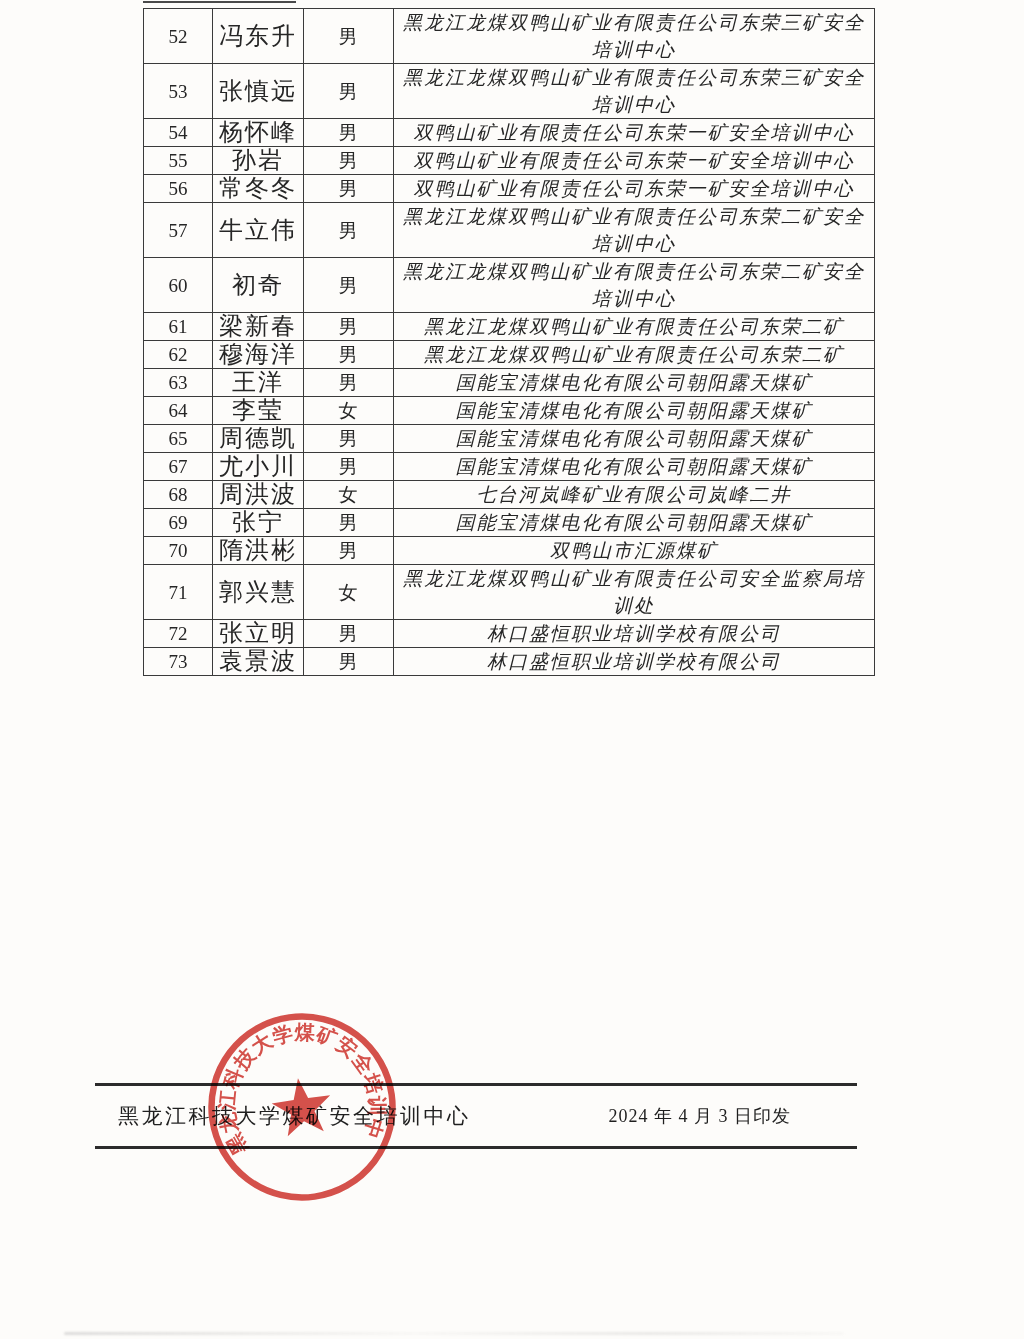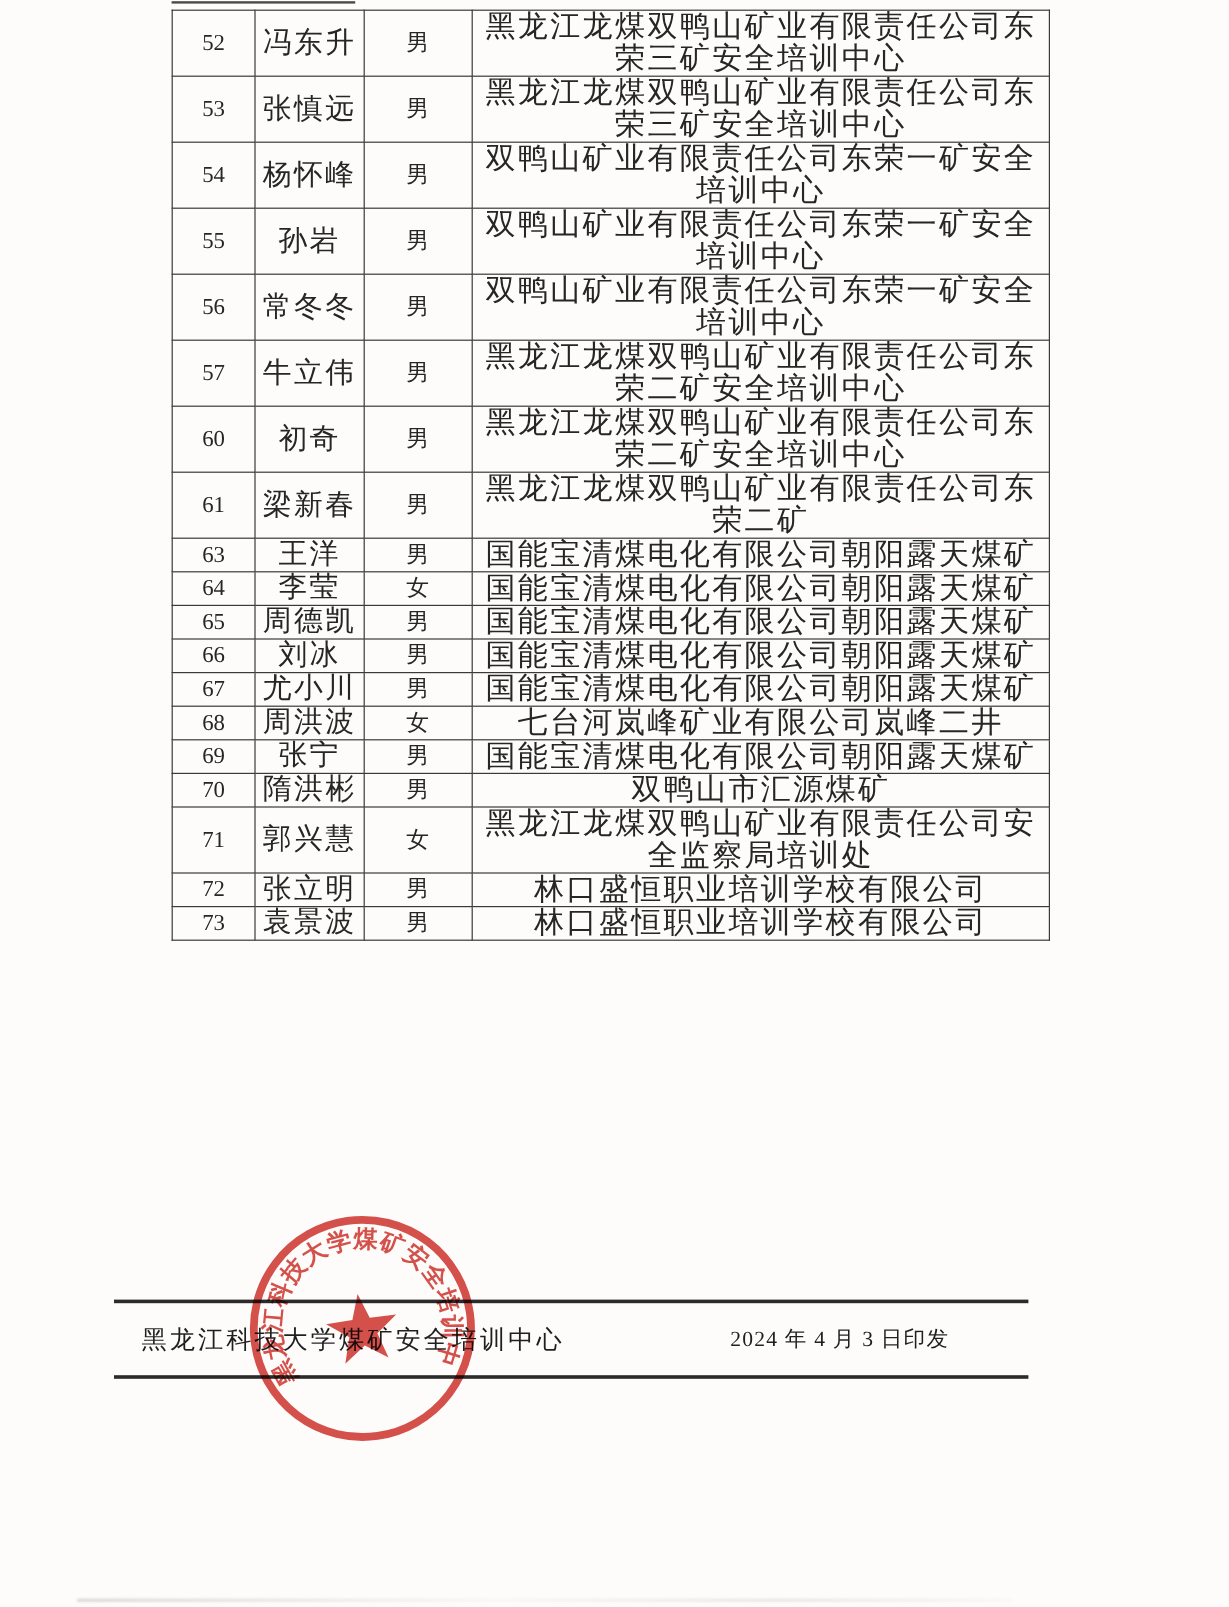--- a/index.html
+++ b/index.html
@@ -18,23 +18,24 @@
     border:1.5px solid #3a3a3a;
     text-align:center;vertical-align:middle;
     height:27px;line-height:27px;
     padding:0;
     overflow:hidden;
   }
   td.c-no{font-size:19px;}
   td.c-name{font-size:24px;letter-spacing:2px;}
   td.c-gender{font-size:19px;letter-spacing:1px;}
   td.c-org{
-    font-size:25px;letter-spacing:2px;line-height:27px;
+    font-size:19px;letter-spacing:2px;line-height:27px;
     padding:0 2px;
     word-break:break-all;
+    font-style:italic;
   }
   
   .top-edge-artifact{
     position:absolute;left:143px;top:1px;width:153px;height:2px;
     background:#4a4a4a;
   }
   
   .footer{
     position:absolute;left:95px;top:1083px;width:762px;height:66px;
     box-sizing:border-box;
@@ -122,40 +123,40 @@
           <td class="c-gender">男</td>
           <td class="c-org">黑龙江龙煤双鸭山矿业有限责任公司东荣二矿安全培训中心</td>
         </tr>
         <tr>
           <td class="c-no">61</td>
           <td class="c-name">梁新春</td>
           <td class="c-gender">男</td>
           <td class="c-org">黑龙江龙煤双鸭山矿业有限责任公司东荣二矿</td>
         </tr>
         <tr>
+          <td class="c-no">62</td>
+          <td class="c-name">穆海洋</td>
+          <td class="c-gender">男</td>
+          <td class="c-org">黑龙江龙煤双鸭山矿业有限责任公司东荣二矿</td>
+        </tr>
+        <tr>
           <td class="c-no">63</td>
           <td class="c-name">王洋</td>
           <td class="c-gender">男</td>
           <td class="c-org">国能宝清煤电化有限公司朝阳露天煤矿</td>
         </tr>
         <tr>
           <td class="c-no">64</td>
           <td class="c-name">李莹</td>
           <td class="c-gender">女</td>
           <td class="c-org">国能宝清煤电化有限公司朝阳露天煤矿</td>
         </tr>
         <tr>
           <td class="c-no">65</td>
           <td class="c-name">周德凯</td>
-          <td class="c-gender">男</td>
-          <td class="c-org">国能宝清煤电化有限公司朝阳露天煤矿</td>
-        </tr>
-        <tr>
-          <td class="c-no">66</td>
-          <td class="c-name">刘冰</td>
           <td class="c-gender">男</td>
           <td class="c-org">国能宝清煤电化有限公司朝阳露天煤矿</td>
         </tr>
         <tr>
           <td class="c-no">67</td>
           <td class="c-name">尤小川</td>
           <td class="c-gender">男</td>
           <td class="c-org">国能宝清煤电化有限公司朝阳露天煤矿</td>
         </tr>
         <tr>

